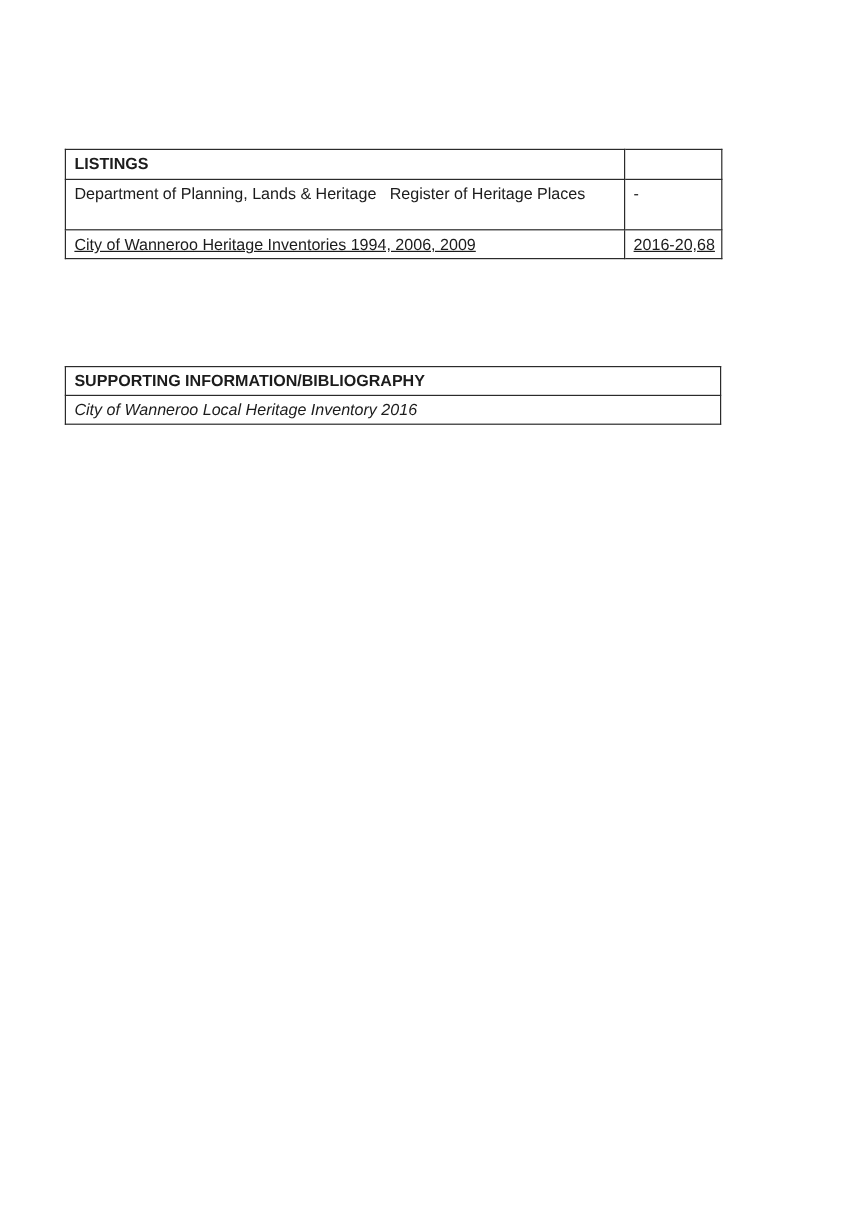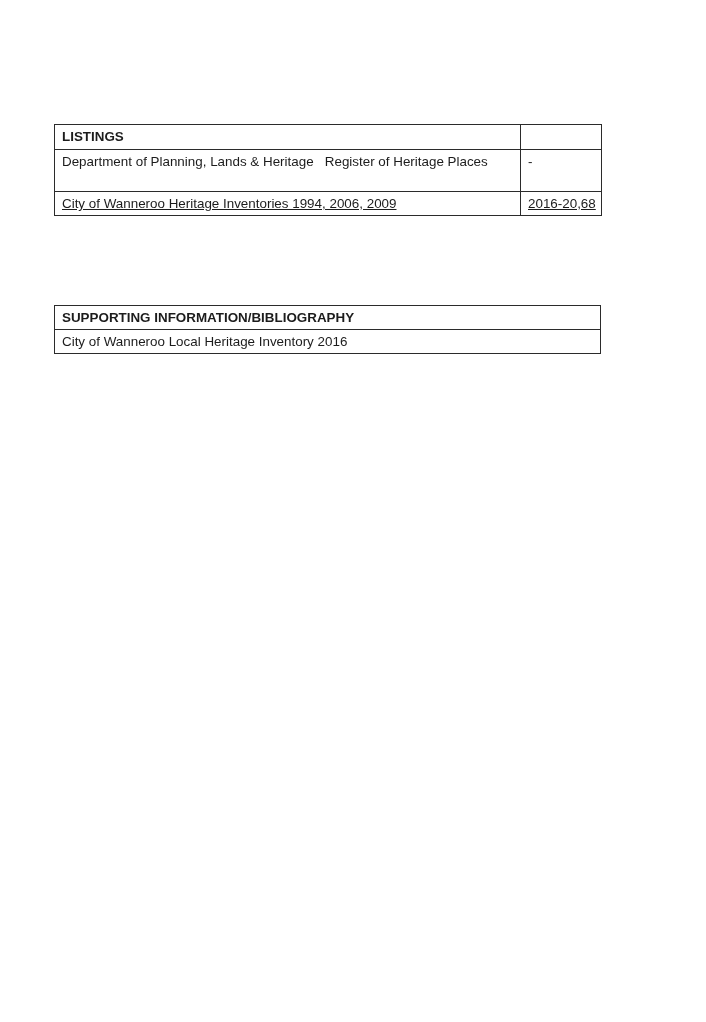--- a/index.html
+++ b/index.html
@@ -39,21 +39,21 @@
     font-weight: bold;
   }
   #listings-table col.c1 { width: 466px; }
   #listings-table col.c2 { width: 81px; }
   #listings-table tr:nth-child(1) { height: 25px; }
   #listings-table tr:nth-child(2) { height: 42px; }
   #listings-table tr:nth-child(3) { height: 16px; text-decoration: underline; }
   #listings-table tr:nth-child(4) { height: 24px; }
   #listings-table tr:nth-child(5) { height: 22px; }
   #supporting-table tr:nth-child(1) { height: 23px; }
-  #supporting-table tr:nth-child(2) { height: 24px; }
+  #supporting-table tr:nth-child(2) { height: 24px; font-style: italic; }
 </style>
 </head>
 <body>
 
 <table class="doc-table" id="listings-table">
   <colgroup>
       <col class="c1">
       <col class="c2">
     </colgroup>
   <tbody>

